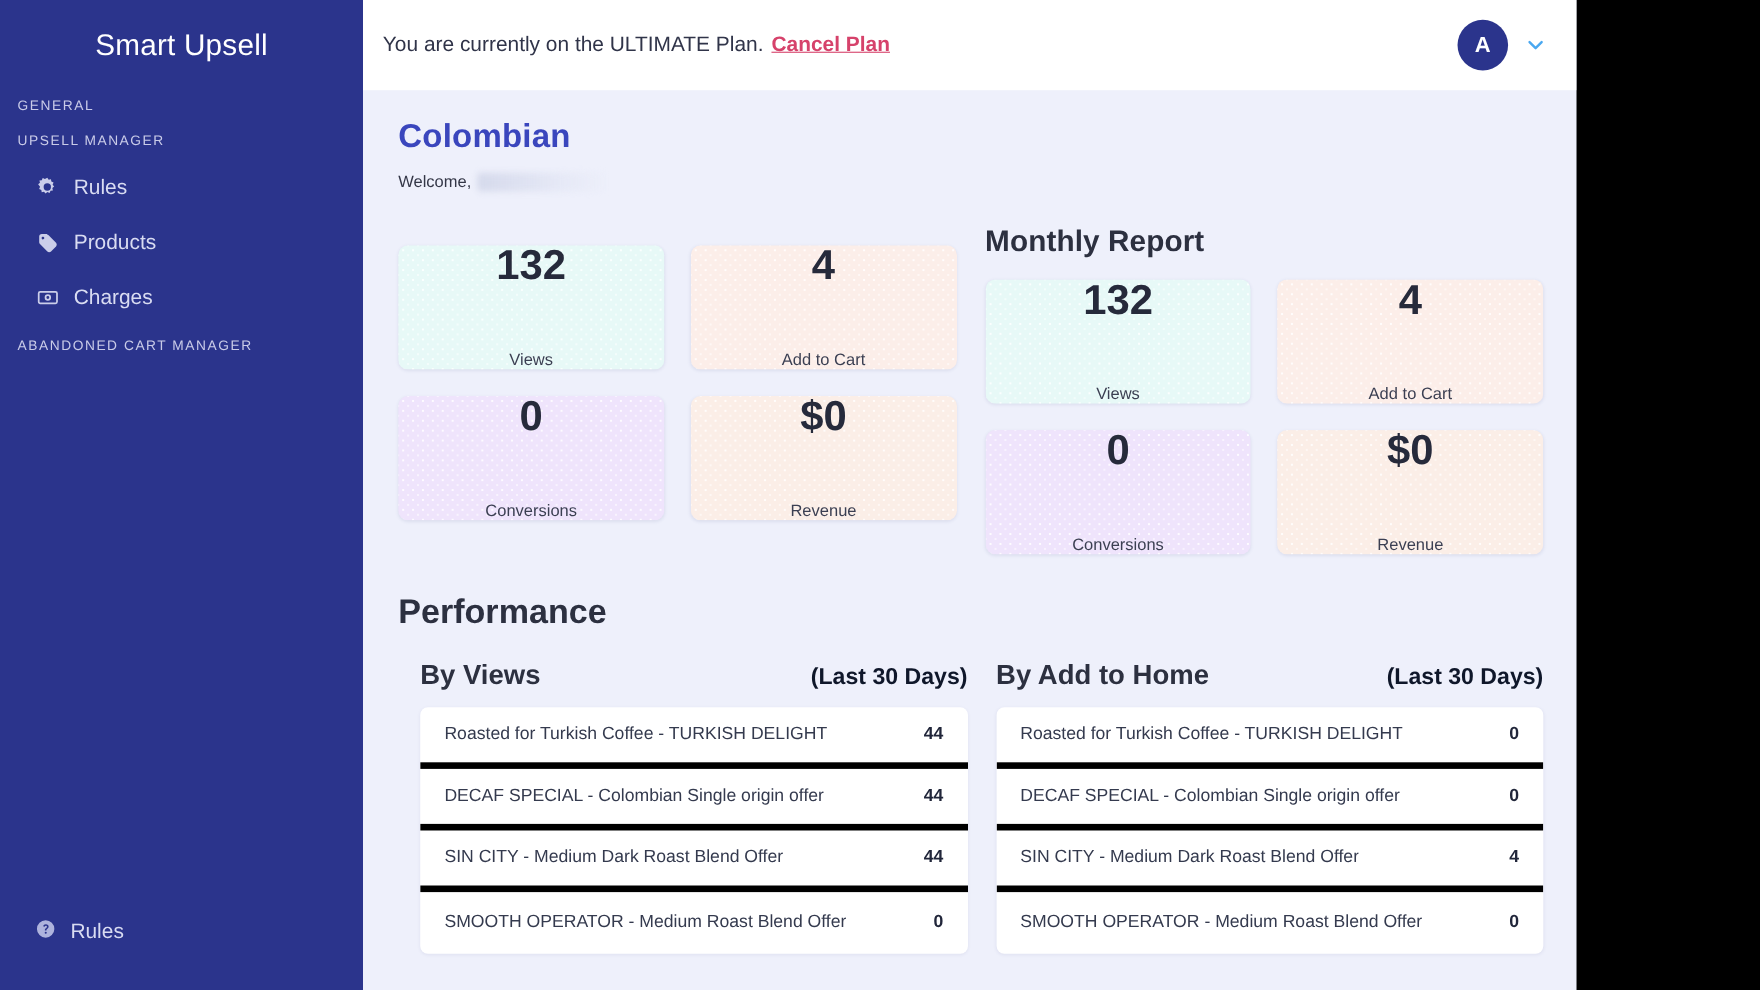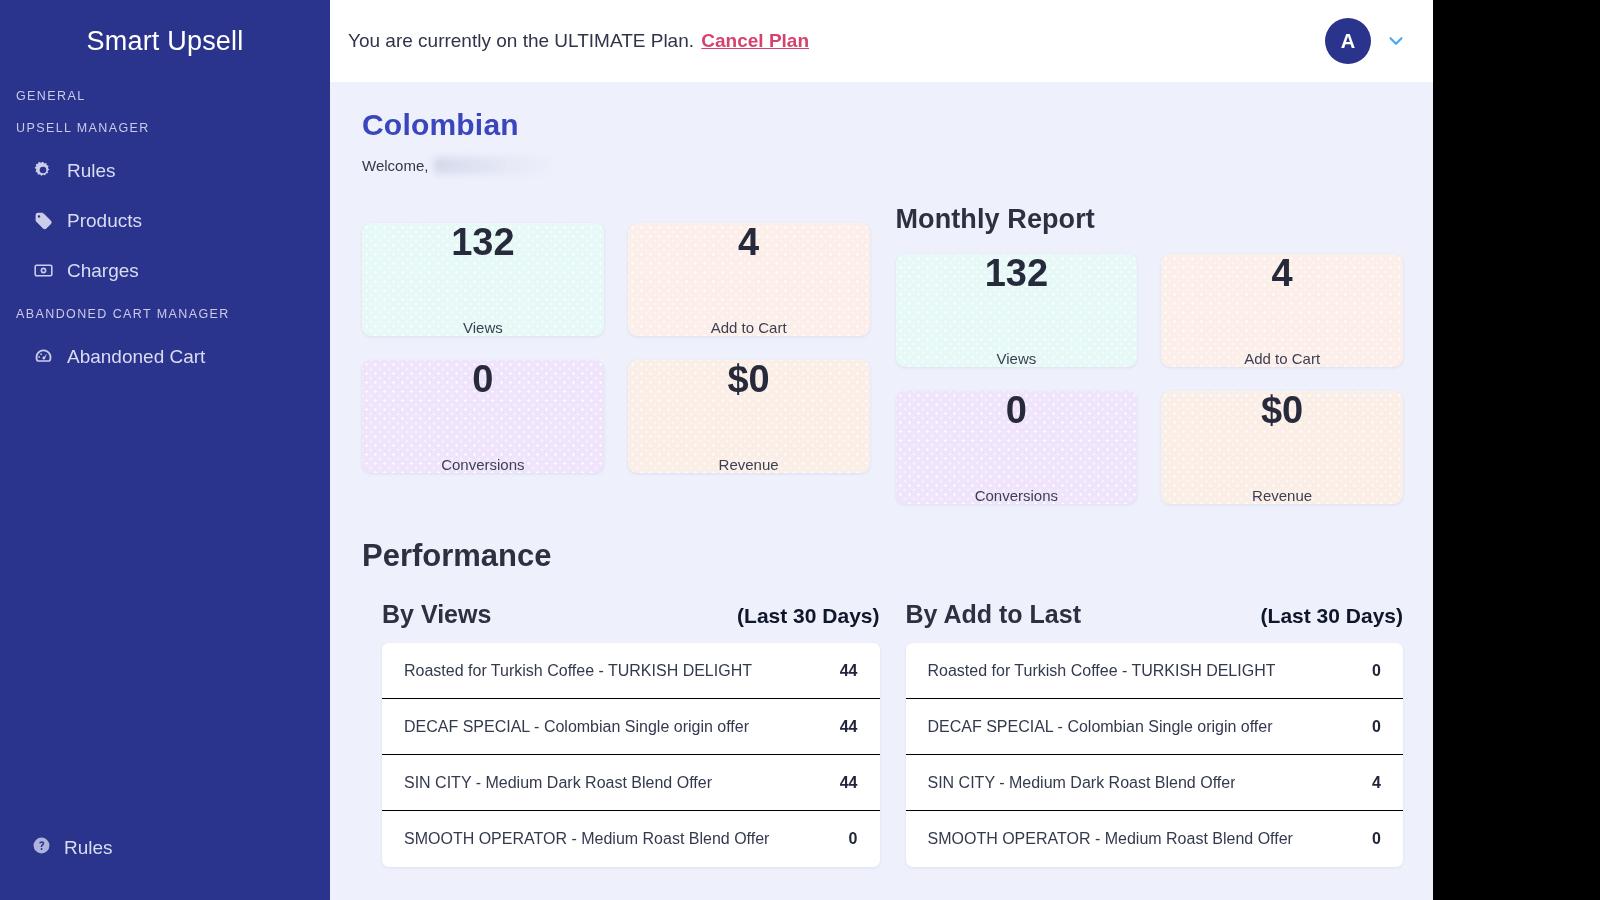--- a/index.html
+++ b/index.html
@@ -236,21 +236,21 @@
     border-radius:7px;
     box-shadow:0 1px 3px rgba(60,70,130,.08);
     overflow:hidden;
   }
   .list-row {
     display:flex;
     align-items:center;
     justify-content:space-between;
     padding:0 22px;
     height:56px;
-    border-bottom:1px solid #000000;
+    border-bottom:6px solid #000000;
     gap:14px;
   }
   .list-row:last-child { border-bottom:none; }
   .row-name {
     font-size:16px;
     color:#343a4e;
     white-space:nowrap;
     overflow:hidden;
     text-overflow:ellipsis;
   }
@@ -290,28 +290,20 @@
         <div class="nav-item">
           <span class="ico">
             <svg width="21" height="21" viewBox="0 0 24 24" fill="none" stroke="currentColor" stroke-width="1.8">
               <rect x="2.5" y="6" width="19" height="12" rx="1.6"></rect>
               <circle cx="12" cy="12" r="2.4"></circle>
             </svg>
           </span>
           <span>Charges</span>
         </div>
         <div class="nav-section-label">ABANDONED CART MANAGER</div>
-        <div class="nav-item">
-          <span class="ico">
-            <svg width="21" height="21" viewBox="0 0 24 24" fill="currentColor">
-              <path d="M12 4a9 9 0 00-8 13.2c.3.5.8.8 1.4.8h13.2c.6 0 1.1-.3 1.4-.8A9 9 0 0012 4zm0 2a7 7 0 016.2 10.2H5.8A7 7 0 0112 6zm4 2.6l-3.2 3.6a1.6 1.6 0 101.2 1.2L16 8.6zM7 11.5a1 1 0 110 2 1 1 0 010-2zm2.2-3.1a1 1 0 110 2 1 1 0 010-2z"></path>
-            </svg>
-          </span>
-          <span>Abandoned Cart</span>
-        </div>
       </nav>
     <div class="nav-spacer"></div>
     <div class="help-item">
       <span class="ico">
         <svg width="19" height="19" viewBox="0 0 24 24" fill="#aeb3dd">
           <path d="M12 2a10 10 0 100 20 10 10 0 000-20zm.1 15.6a1.2 1.2 0 110-2.4 1.2 1.2 0 010 2.4zm1.7-5.6c-.7.5-.9.8-.9 1.4v.4h-1.8v-.5c0-1.2.5-1.9 1.4-2.5.7-.5 1-.8 1-1.4 0-.6-.5-1-1.2-1-.8 0-1.3.4-1.5 1.2l-1.7-.6c.4-1.4 1.5-2.3 3.2-2.3 1.9 0 3.1 1.1 3.1 2.6 0 1.1-.5 1.8-1.6 2.7z"></path>
         </svg>
       </span>
       <span>Rules</span>
     </div>
@@ -407,21 +399,21 @@
                 <span class="row-val">44</span>
               </div>
               <div class="list-row">
                 <span class="row-name">SMOOTH OPERATOR - Medium Roast Blend Offer</span>
                 <span class="row-val">0</span>
               </div>
             </div>
         </div>
         <div class="col">
           <div class="list-head">
-            <h3>By Add to Last</h3>
+            <h3>By Add to Home</h3>
             <span class="list-range">(Last 30 Days)</span>
           </div>
           <div class="list-card" id="list-1">
               <div class="list-row">
                 <span class="row-name">Roasted for Turkish Coffee - TURKISH DELIGHT</span>
                 <span class="row-val">0</span>
               </div>
               <div class="list-row">
                 <span class="row-name">DECAF SPECIAL - Colombian Single origin offer</span>
                 <span class="row-val">0</span>

